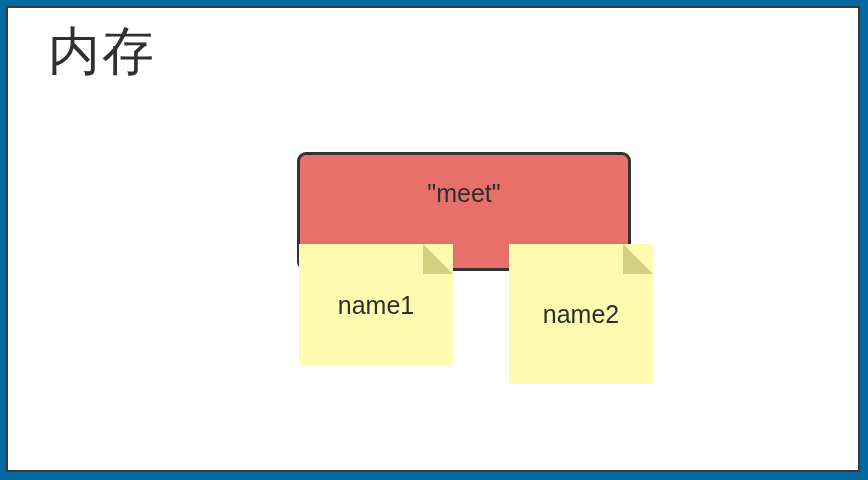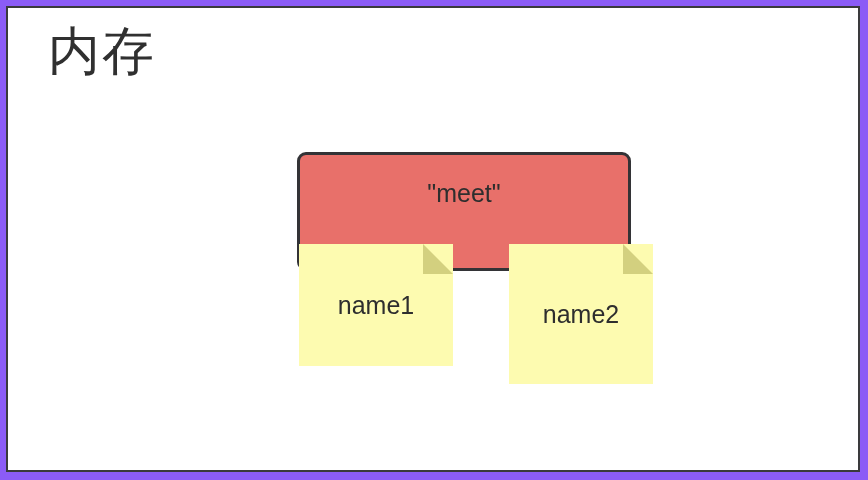--- a/index.html
+++ b/index.html
@@ -8,21 +8,21 @@
     background: #ffffff;
   }
   body {
     font-family: "Liberation Sans", "DejaVu Sans", sans-serif;
   }
 
   #canvas {
     position: relative;
     width: 868px;
     height: 480px;
-    background: #8b5cf6;
+    background: #0369a1;
     overflow: hidden;
   }
 
   
   #frame {
     position: absolute;
     left: 6px;
     top: 6px;
     width: 854px;
     height: 466px;

